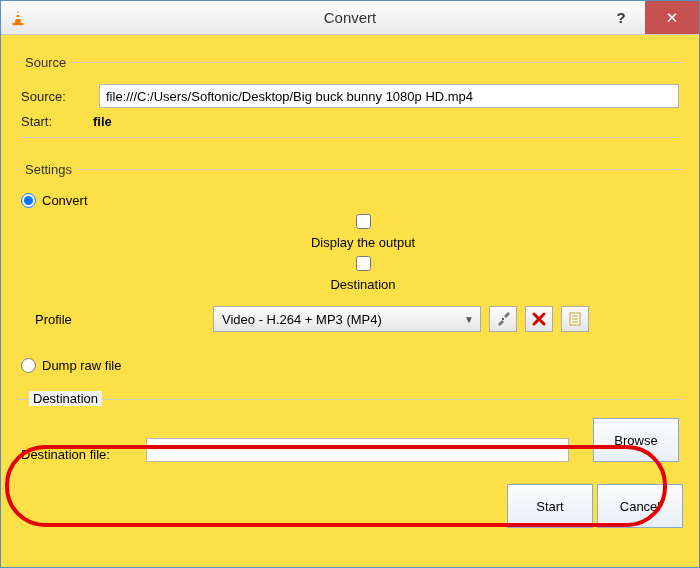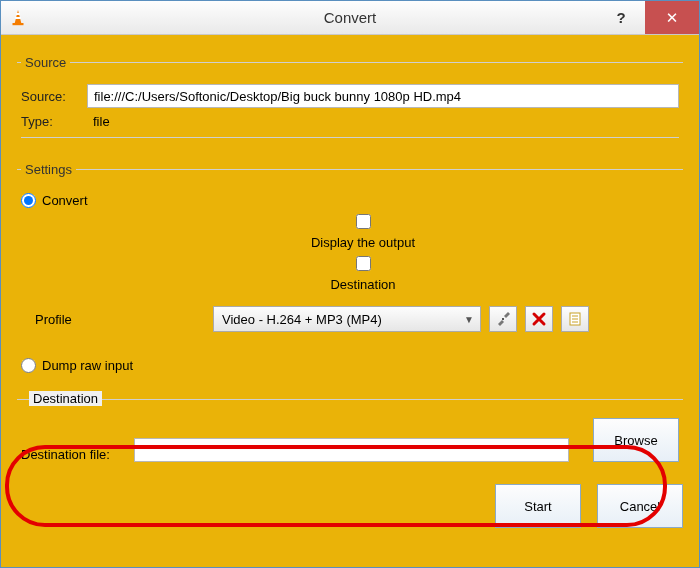--- a/index.html
+++ b/index.html
@@ -59,21 +59,21 @@
   .win-btn.help { color: #333; }
   .win-btn.close {
     background: #c75050;
     color: #fff;
     width: 54px;
     font-weight: normal;
   }
   .client {
     flex: 1;
     padding: 12px 16px 10px 16px;
-    background: #eab308;
+    background: #fde047;
     display: flex;
     flex-direction: column;
     position: relative;
   }
   fieldset.group {
     border: 1px solid #cfcfcf;
     border-left: none;
     border-right: none;
     border-bottom: none;
     margin: 8px 0 10px 0;
@@ -93,23 +93,25 @@
     color: #222;
   }
   .text-input {
     flex: 1;
     height: 24px;
     border: 1px solid #b7b7b7;
     background: #fff;
     padding: 2px 6px;
     font-family: inherit;
     font-size: 13px;
+    margin-left: 12px;
   }
   .plain-value {
     padding: 2px 6px;
+    font-weight: bold;
   }
   .divider {
     border: none;
     border-top: 1px solid #cfcfcf;
     margin: 6px 0 0 0;
   }
   .radio, .check {
     display: flex;
     align-items: center;
     gap: 6px;
@@ -180,21 +182,21 @@
     border: 1px solid #8aa9c7;
     background: linear-gradient(#fdfdfd,#e7eff7);
     padding: 0 14px;
     font-family: inherit;
     font-size: 13px;
     cursor: default;
   }
   .footer {
     display: flex;
     justify-content: flex-end;
-    gap: 16px;
+    gap: 4px;
     padding-top: 8px;
   }
 </style>
 </head>
 <body>
 
 <div class="window">
 
   <div class="titlebar">
     <span class="app-icon">
@@ -214,21 +216,21 @@
 
   <div class="client">
 
     <fieldset class="group">
       <legend>Source</legend>
       <div class="row">
         <span class="label">Source:</span>
         <input class="text-input" type="text" value="file:///C:/Users/Softonic/Desktop/Big buck bunny 1080p HD.mp4" style="">
       </div>
       <div class="row">
-        <span class="label">Type:</span>
+        <span class="label">Start:</span>
         <span class="plain-value">file</span>
       </div>
       <hr class="divider">
     </fieldset>
 
     <fieldset class="group">
       <legend>Settings</legend>
 
       <label class="radio">
         <input type="radio" name="mode" checked="" style="">
@@ -268,21 +270,21 @@
             <rect x="3" y="2" width="10" height="12" fill="#fff" stroke="#c9a227"></rect>
             <line x1="5" y1="5" x2="11" y2="5" stroke="#c9a227"></line>
             <line x1="5" y1="8" x2="11" y2="8" stroke="#c9a227"></line>
             <line x1="5" y1="11" x2="11" y2="11" stroke="#c9a227"></line>
           </svg>
         </div>
       </div>
 
       <label class="radio" style="margin-top:26px;">
         <input type="radio" name="mode" style="">
-        <span>Dump raw input</span>
+        <span>Dump raw file</span>
       </label>
     </fieldset>
 
     <div class="dest-group">
       <span class="legend-text">Destination</span>
       <div class="dest-row">
         <span class="dlabel">Destination file:</span>
         <input class="text-input" type="text" value="" style="">
         <button class="btn">Browse</button>
       </div>

